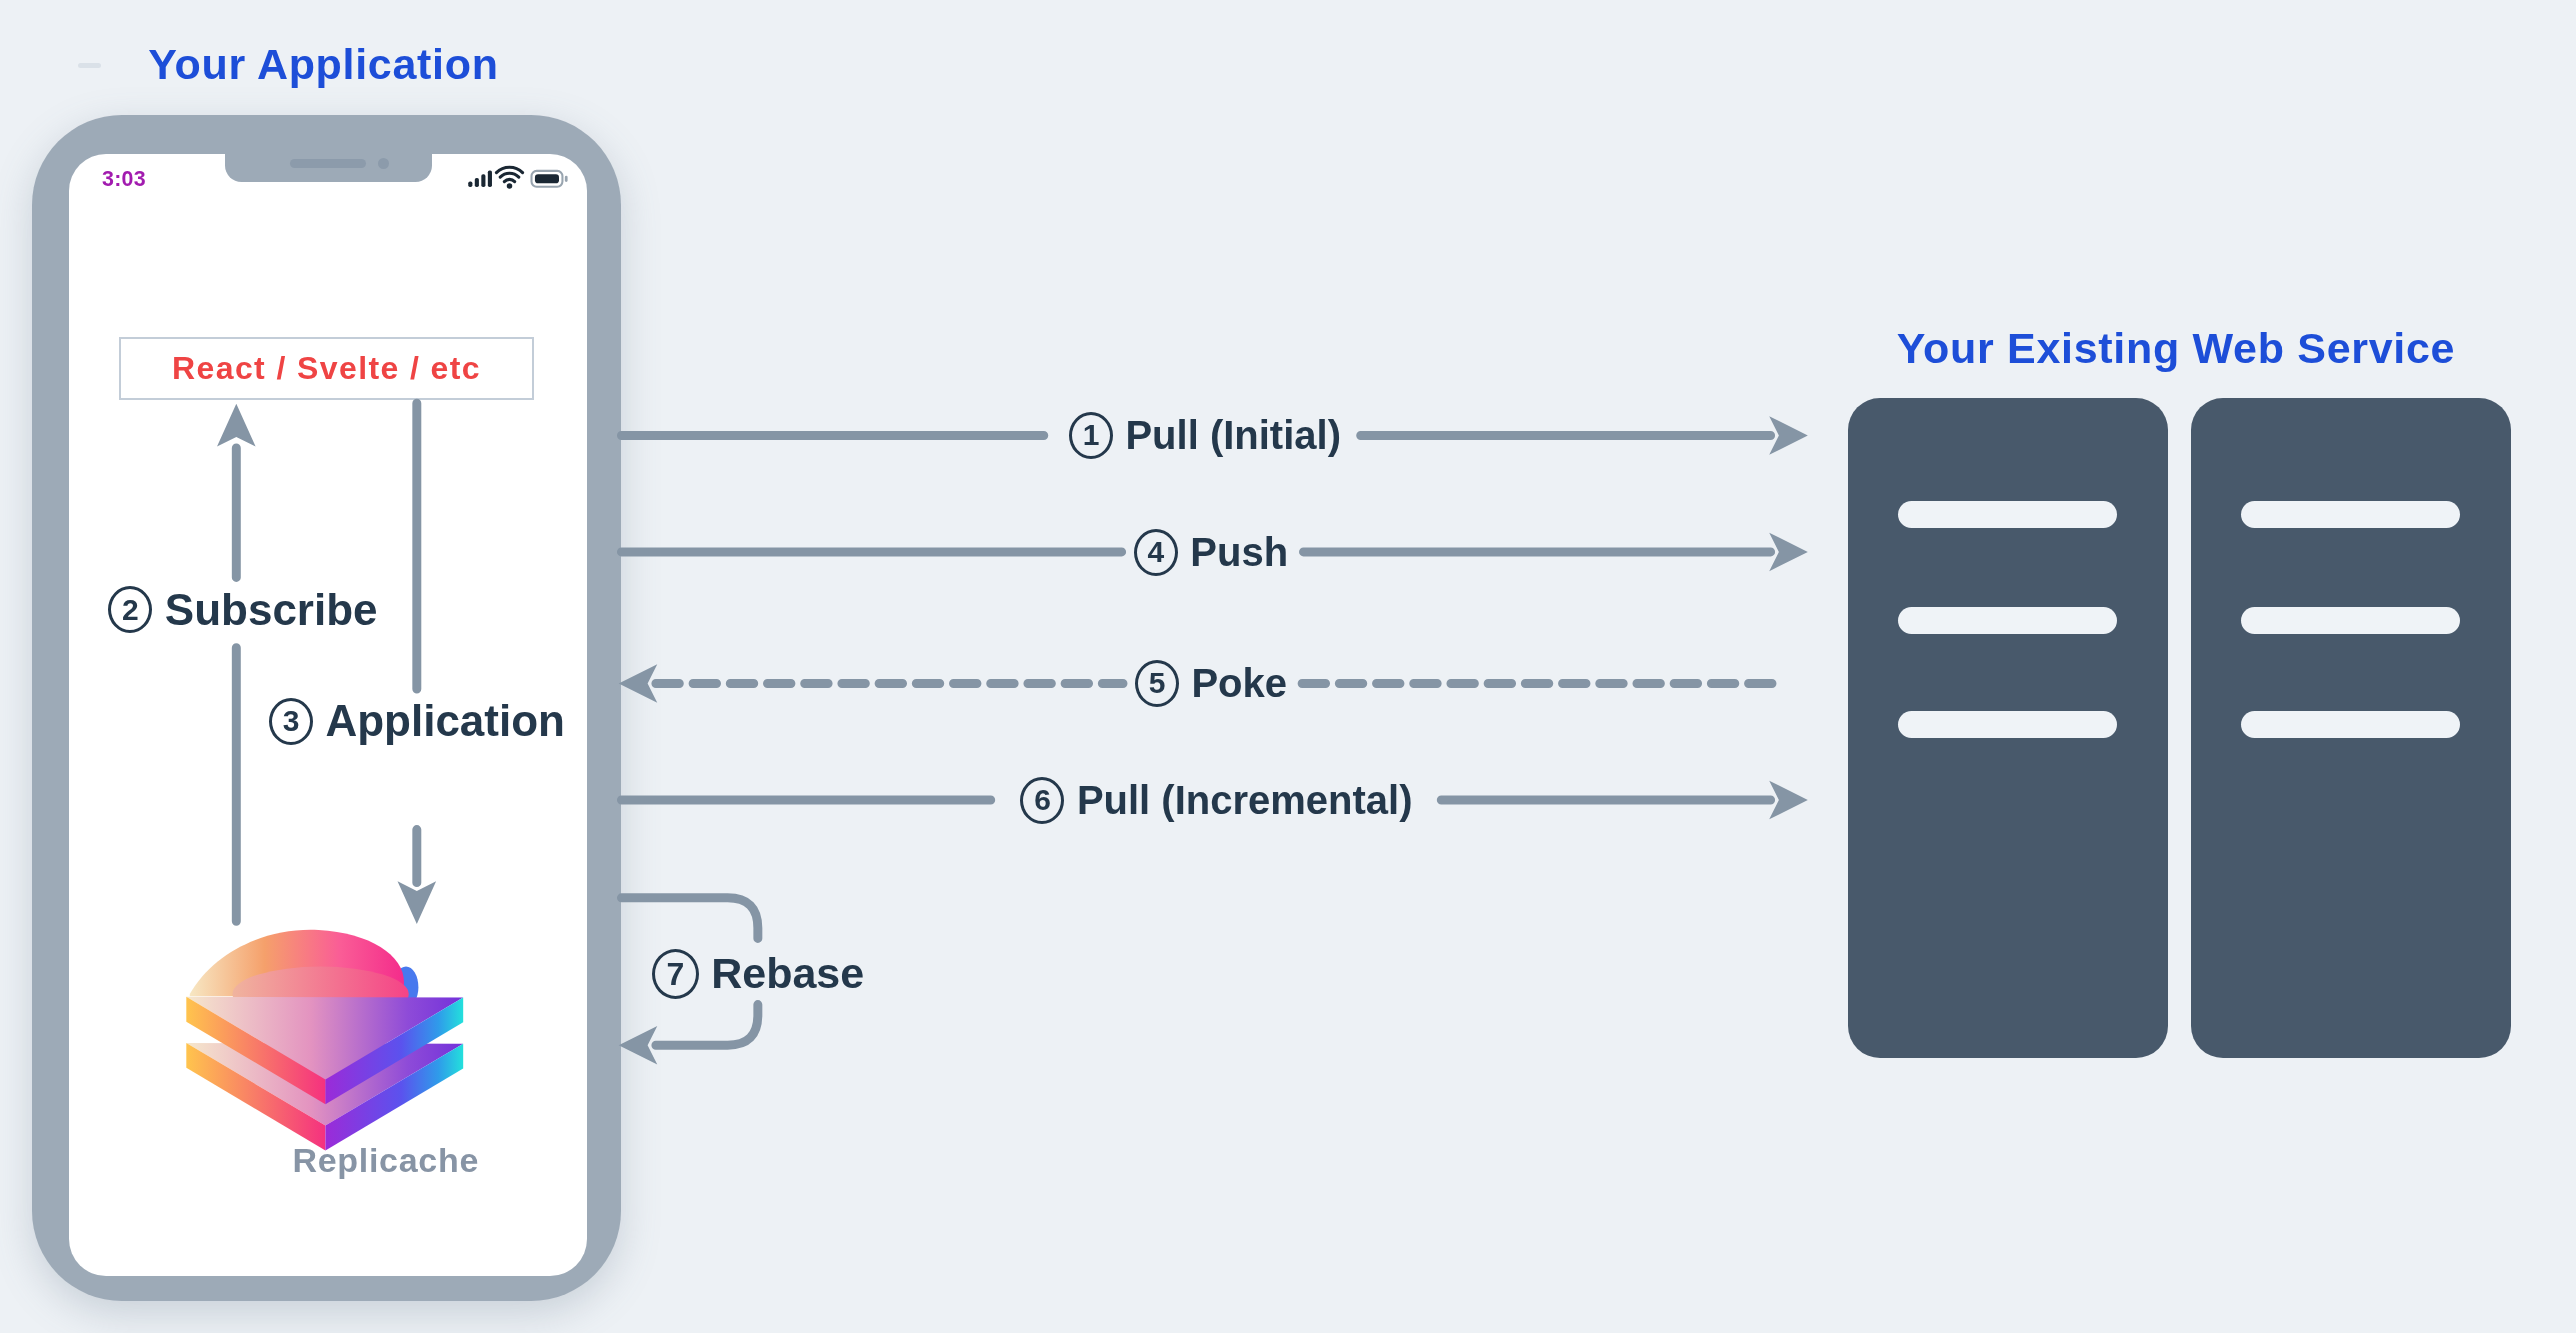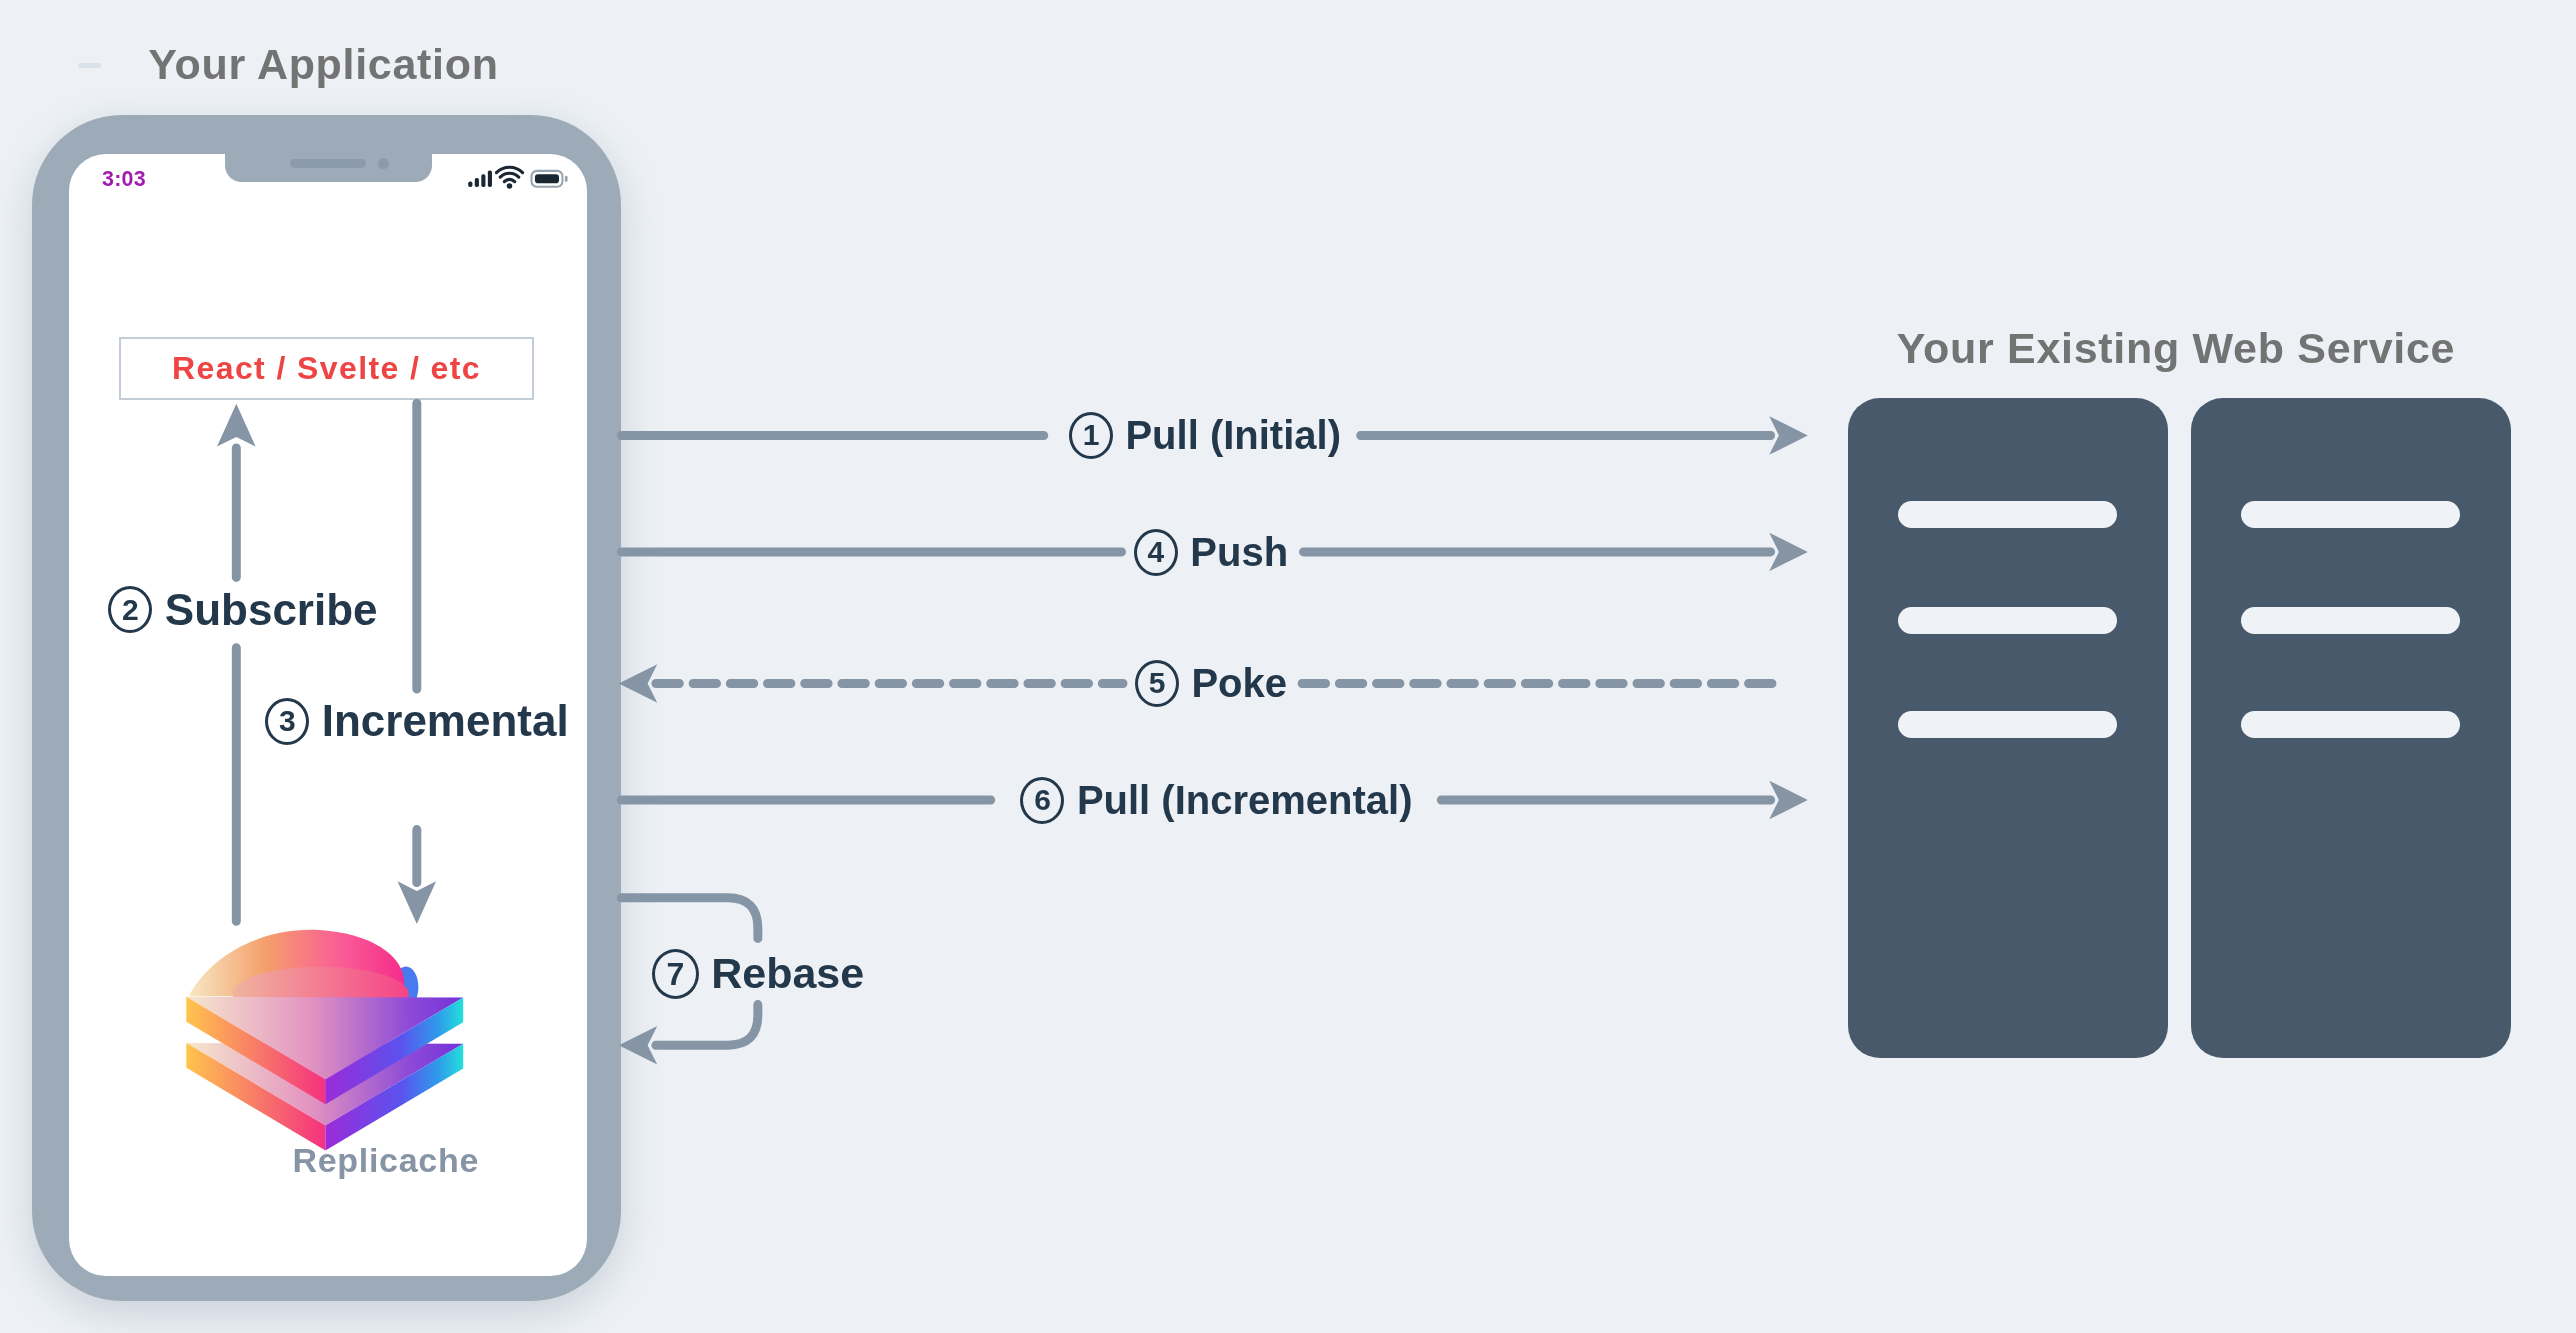--- a/index.html
+++ b/index.html
@@ -3,21 +3,21 @@
 <meta charset="utf-8">
 <style>
   html,body{margin:0;padding:0;background:#EDF1F5;}
   *{box-sizing:border-box;}
   .stage{
     position:relative;width:2576px;height:1334px;background:#EDF1F5;overflow:hidden;
     font-family:"Liberation Sans",sans-serif;color:#24384B;
   }
   
   .section-title{
-    position:absolute;font-size:43px;font-weight:600;color:#737373;
+    position:absolute;font-size:43px;font-weight:600;color:#1d4ed8;
     letter-spacing:0.7px;text-align:center;white-space:nowrap;
   }
   
   .phone-frame{
     position:absolute;left:32px;top:115px;width:589px;height:1186px;
     background:#9DAAB7;border-radius:90px;
     box-shadow:0 12.4px 38px rgba(96,115,134,0.25);
   }
   .phone-screen{
     position:absolute;left:69px;top:154px;width:518px;height:1122px;
@@ -164,21 +164,21 @@
   </svg>
 
   <div class="flow-label fl-phone" style="left:81px;top:579px;width:324px;height:61px;">
     <span class="circ circ-md">2</span>
     <span>Subscribe</span>
   </div>
 
   <div class="opt-col">
     <div class="opt-line">
       <span class="circ circ-md">3</span>
-      <span>Incremental</span>
+      <span>Application</span>
     </div>
   </div>
 
   <div class="flow-label fl-h" style="left:1033px;top:409px;width:344px;">
     <span class="circ circ-md">1</span>
     <span>Pull (Initial)</span>
   </div>
 
   <div class="flow-label fl-h" style="left:1073px;top:526px;width:276px;">
     <span class="circ circ-md">4</span>

